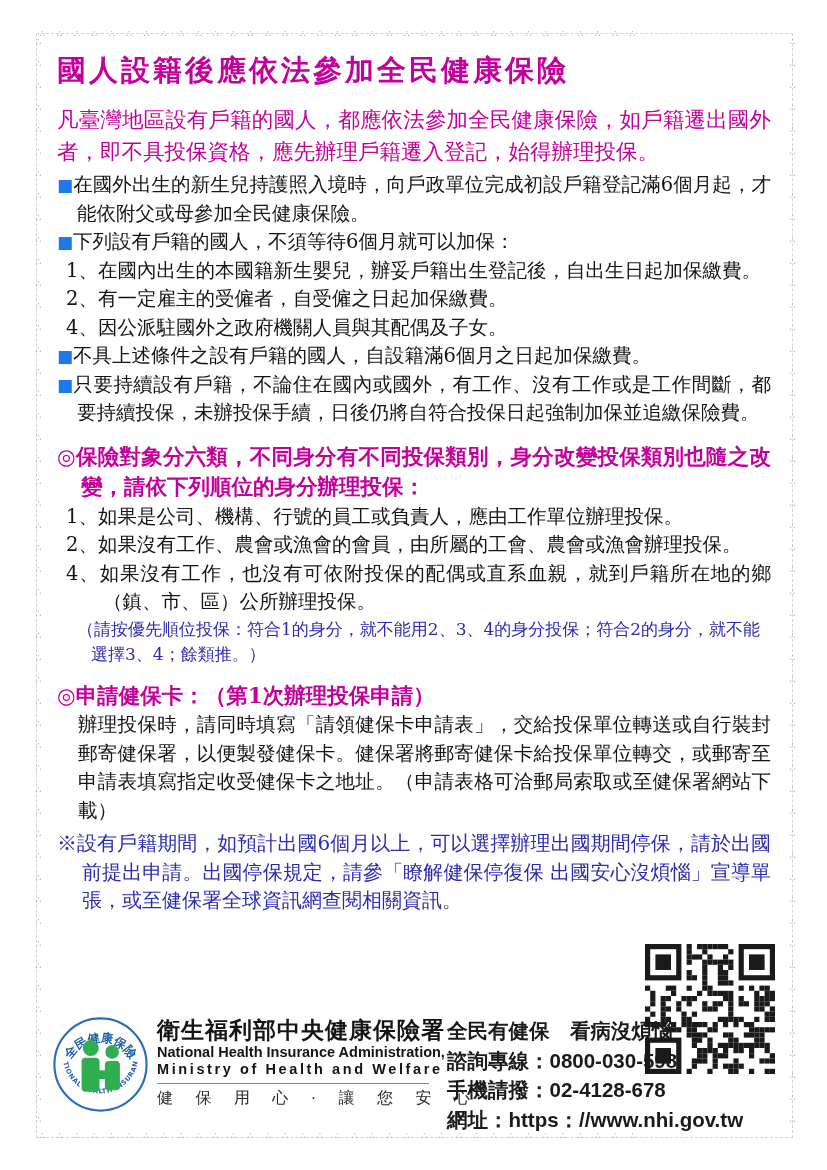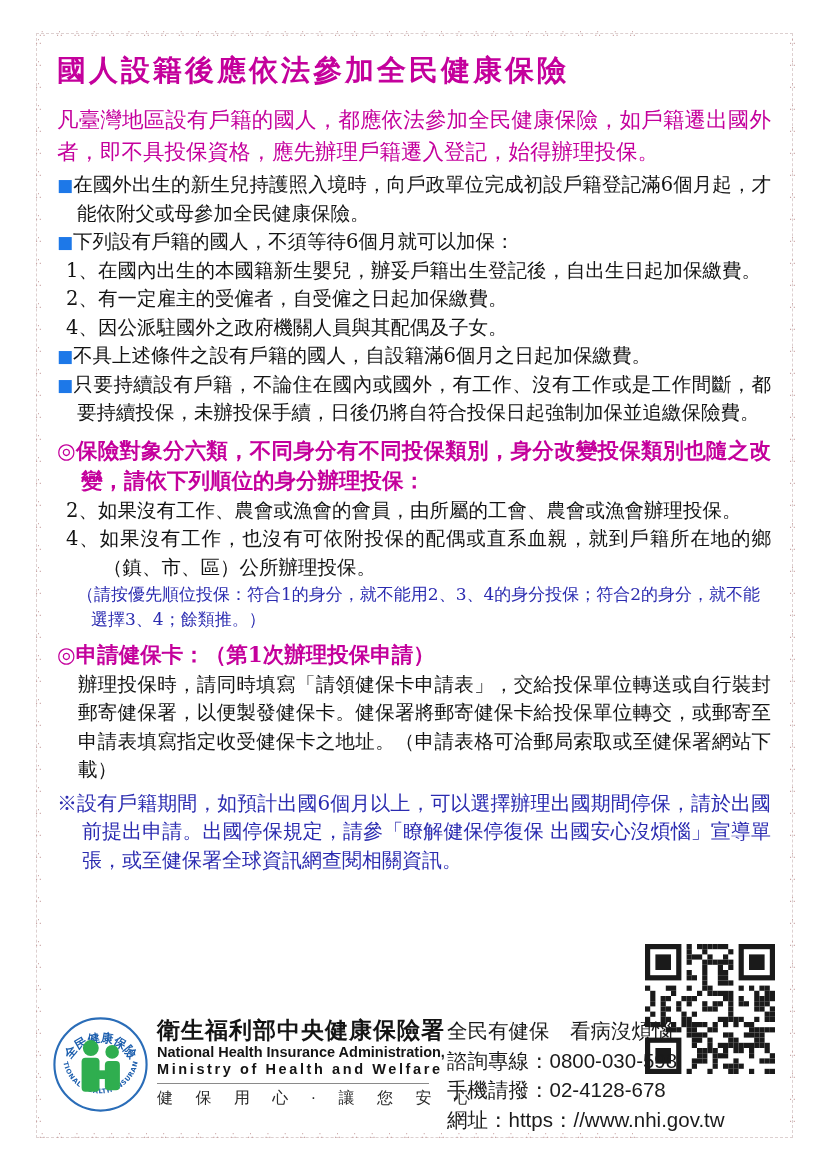--- a/index.html
+++ b/index.html
@@ -31,42 +31,42 @@
   h1.title{font-size:29px;line-height:36px;font-weight:bold;color:var(--magenta);
            text-align:left;letter-spacing:3px;margin:6px 0 16px;}
   .intro{color:var(--magenta);font-weight:normal;font-size:21.5px;line-height:31.5px;
          margin-bottom:4px;}
 
   p.b{padding-left:20px;text-indent:-20px;}
   .sq{color:var(--bullet-blue);font-family:"DejaVu Sans",sans-serif;font-size:17px;}
   p.n{margin-left:9px;padding-left:37px;text-indent:-37px;}
 
   p.h{color:var(--magenta);font-weight:bold;font-size:21.5px;line-height:30.5px;
-      padding-left:24px;text-indent:-24px;margin-top:8px;}
+      padding-left:24px;text-indent:-24px;margin-top:14px;}
   .note{color:var(--blue-text);font-size:17px;line-height:25px;
         margin-left:20px;padding-left:14px;text-indent:-14px;text-align:left;}
   .indent1{margin-left:21px;}
   p.ref{color:var(--blue-text);padding-left:25px;text-indent:-25px;margin-top:4px;
         font-size:20px;line-height:28.5px;}
 
   .qr{position:absolute;left:645px;top:944px;width:130px;height:130px;}
 
   
   .footer{position:absolute;left:52px;top:1016px;width:724px;display:flex;
           align-items:flex-start;font-family:"Liberation Sans","DejaVu Sans",sans-serif;}
   .logo{width:97px;height:97px;flex:0 0 auto;}
   .org{margin-left:8px;width:272px;}
   .org-zh{font-size:23px;font-weight:bold;letter-spacing:1px;line-height:28px;
           white-space:nowrap;}
   .org-en1{font-size:14.5px;font-weight:bold;line-height:17px;white-space:nowrap;}
   .org-en2{font-size:14.5px;font-weight:bold;letter-spacing:2.6px;line-height:17px;
            white-space:nowrap;}
   .org-rule{border-top:1.5px solid #8a8a8a;margin:5px 0 4px;}
   .org-slogan{font-size:16px;letter-spacing:9px;color:#2a2a2a;white-space:nowrap;}
-  .contact{margin-left:18px;font-weight:normal;font-size:20.5px;line-height:29.5px;
+  .contact{margin-left:18px;font-weight:bold;font-size:20.5px;line-height:29.5px;
            color:#1a1a1a;white-space:nowrap;}
 </style>
 </head>
 <body>
 
 <div class="page">
 
   <div class="frame">
     <div class="edge top">∴∴∴∴∴∴∴∴∴∴∴∴∴∴∴∴∴∴∴∴∴∴∴∴∴∴∴∴∴∴∴∴∴∴∴</div>
     <div class="edge bottom">∴∴∴∴∴∴∴∴∴∴∴∴∴∴∴∴∴∴∴∴∴∴∴∴∴∴∴∴∴∴∴∴∴∴∴</div>
@@ -84,20 +84,21 @@
 
     <p class="n"><span>1、</span><span>在國內出生的本國籍新生嬰兒，辦妥戶籍出生登記後，自出生日起加保繳費。</span></p>
     <p class="n"><span>2、</span><span>有一定雇主的受僱者，自受僱之日起加保繳費。</span></p>
     <p class="n"><span>4、</span><span>因公派駐國外之政府機關人員與其配偶及子女。</span></p>
 
     <p class="b"><span class="sq">■</span><span>不具上述條件之設有戶籍的國人，自設籍滿6個月之日起加保繳費。</span></p>
     <p class="b"><span class="sq">■</span><span>只要持續設有戶籍，不論住在國內或國外，有工作、沒有工作或是工作間斷，都要持續投保，未辦投保手續，日後仍將自符合投保日起強制加保並追繳保險費。</span></p>
 
     <p class="h"><span>◎</span><span>保險對象分六類，不同身分有不同投保類別，身分改變投保類別也隨之改變，請依下列順位的身分辦理投保：</span></p>
 
+    <p class="n"><span>1、</span><span>如果是公司、機構、行號的員工或負責人，應由工作單位辦理投保。</span></p>
     <p class="n"><span>2、</span><span>如果沒有工作、農會或漁會的會員，由所屬的工會、農會或漁會辦理投保。</span></p>
     <p class="n"><span>4、</span><span>如果沒有工作，也沒有可依附投保的配偶或直系血親，就到戶籍所在地的鄉（鎮、市、區）公所辦理投保。</span></p>
 
     <p class="note">（請按優先順位投保：符合1的身分，就不能用2、3、4的身分投保；符合2的身分，就不能選擇3、4；餘類推。）</p>
 
     <p class="h"><span>◎</span><span>申請健保卡：（第1次辦理投保申請）</span></p>
 
     <p class="indent1">辦理投保時，請同時填寫「請領健保卡申請表」，交給投保單位轉送或自行裝封郵寄健保署，以便製發健保卡。健保署將郵寄健保卡給投保單位轉交，或郵寄至申請表填寫指定收受健保卡之地址。（申請表格可洽郵局索取或至健保署網站下載）</p>
 
     <p class="ref"><span>※</span><span>設有戶籍期間，如預計出國6個月以上，可以選擇辦理出國期間停保，請於出國前提出申請。出國停保規定，請參「瞭解健保停復保 出國安心沒煩惱」宣導單張，或至健保署全球資訊網查閱相關資訊。</span></p>

